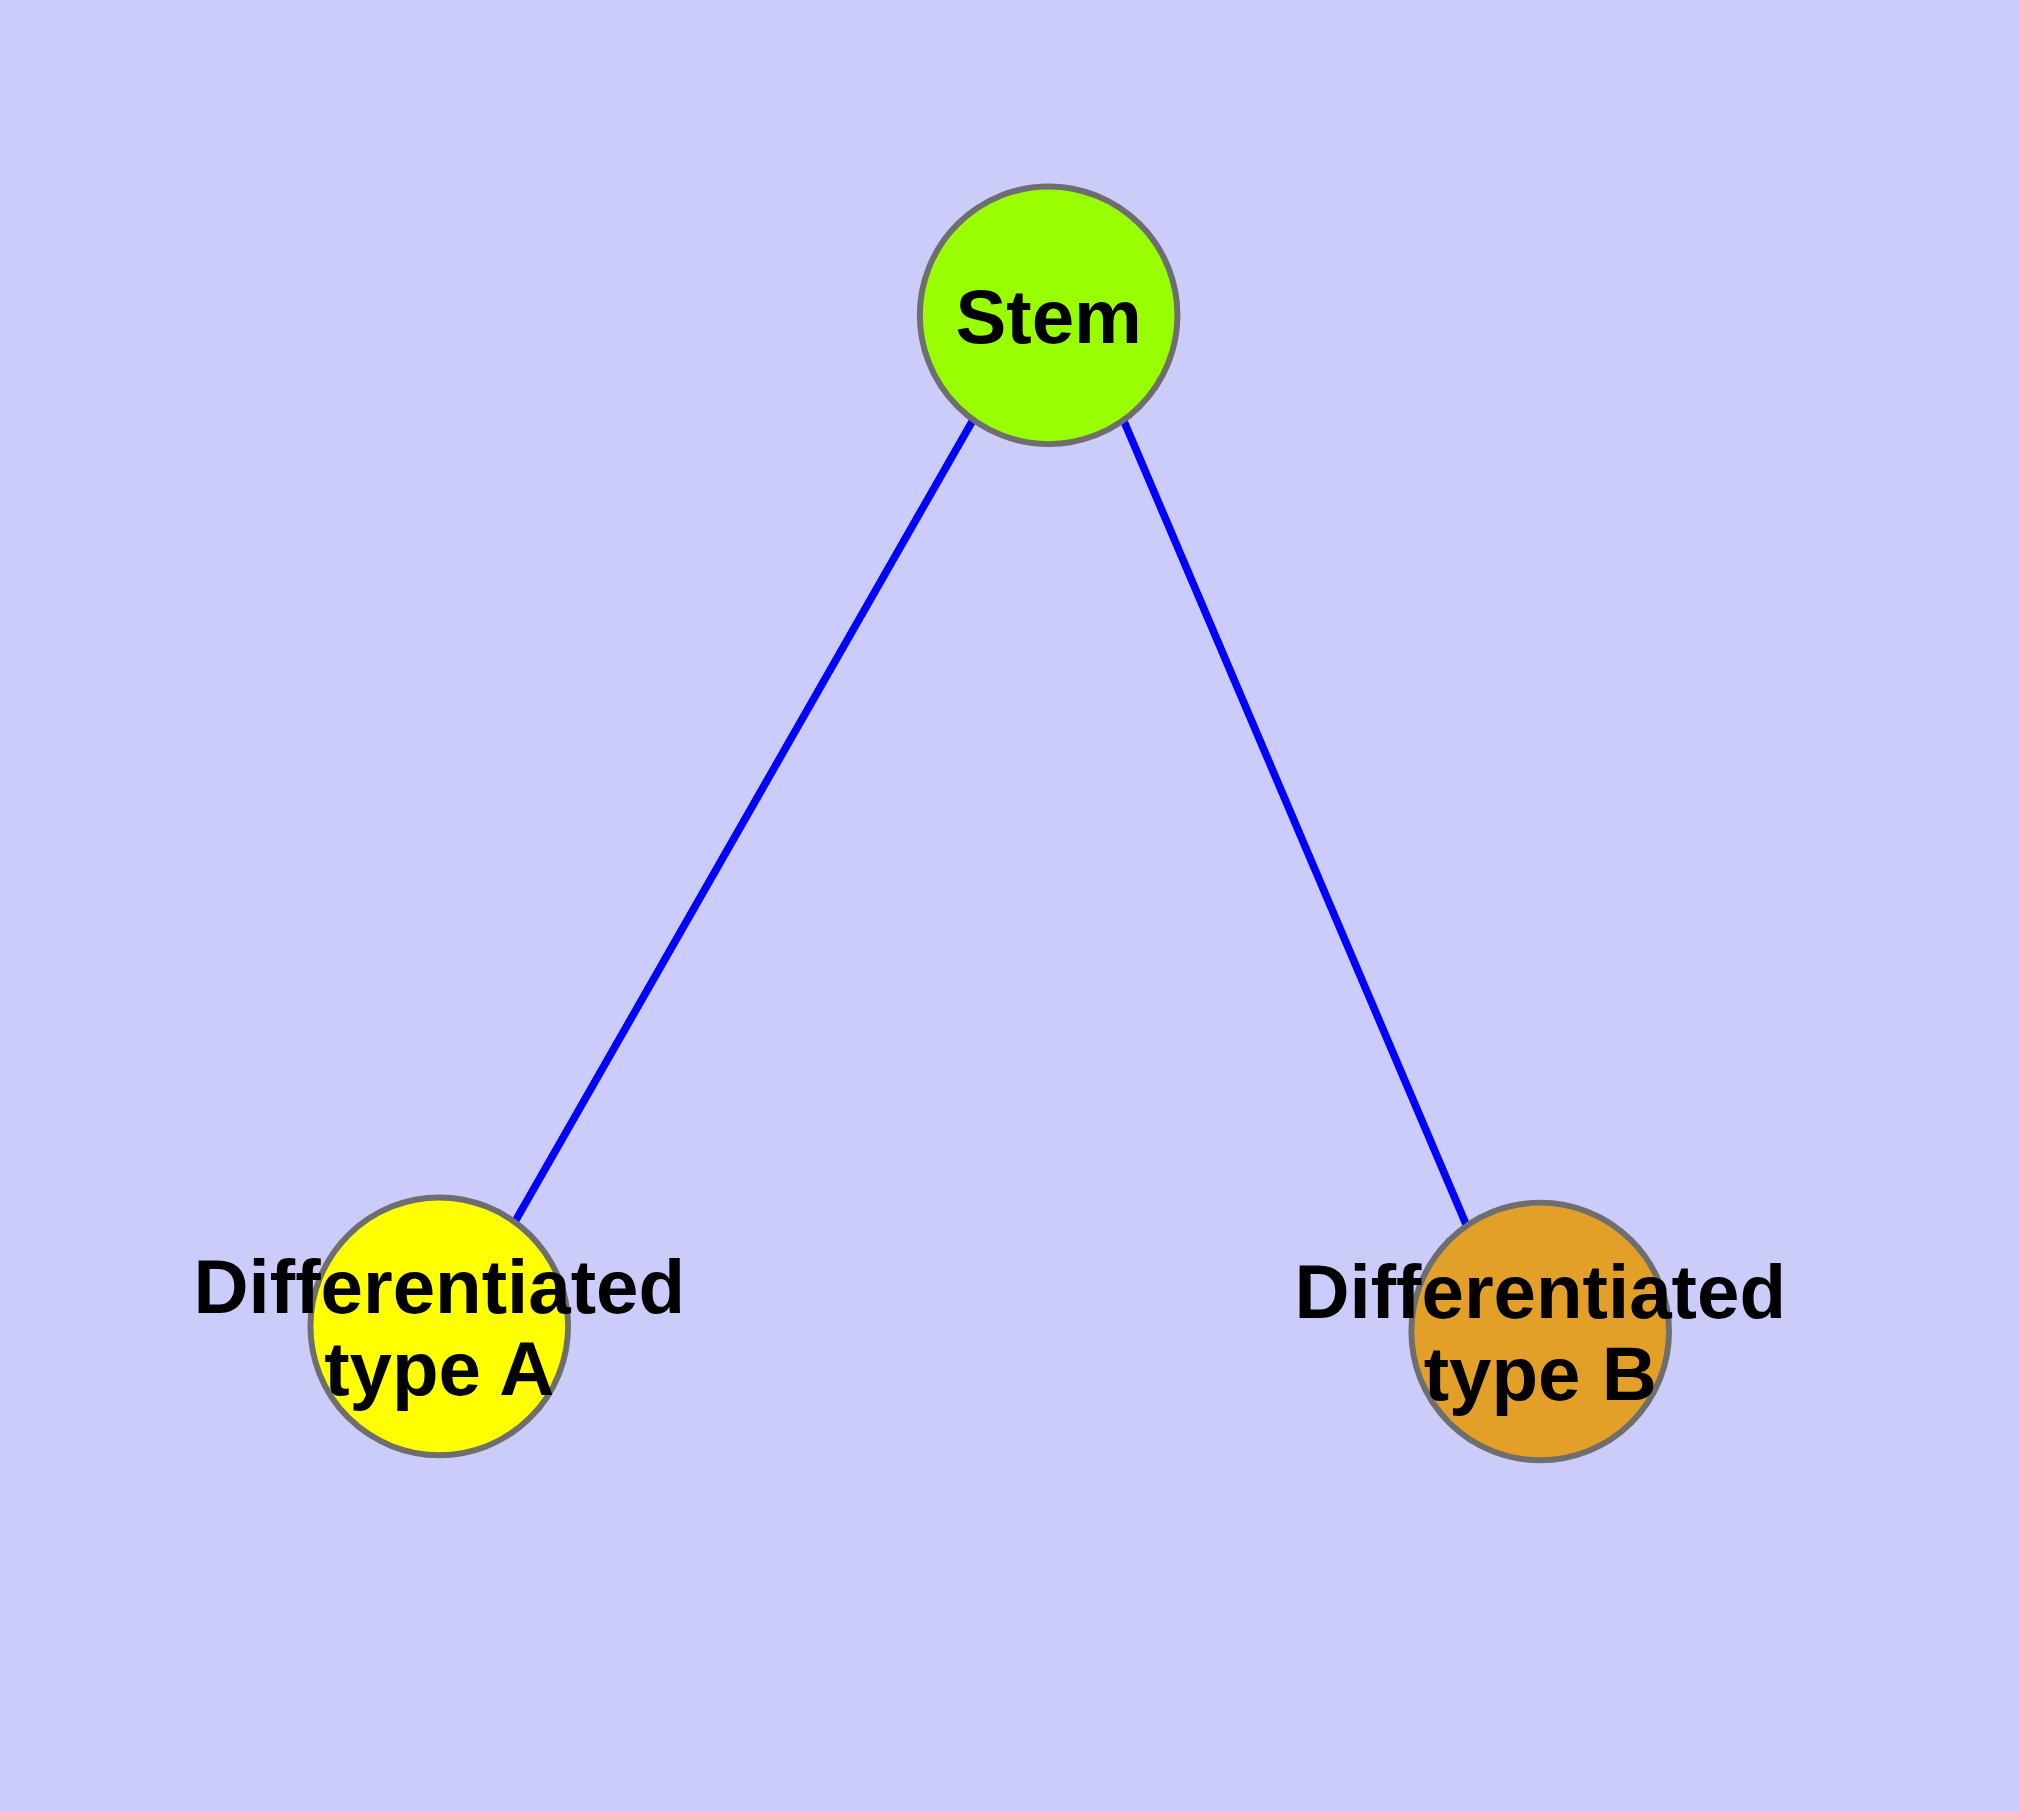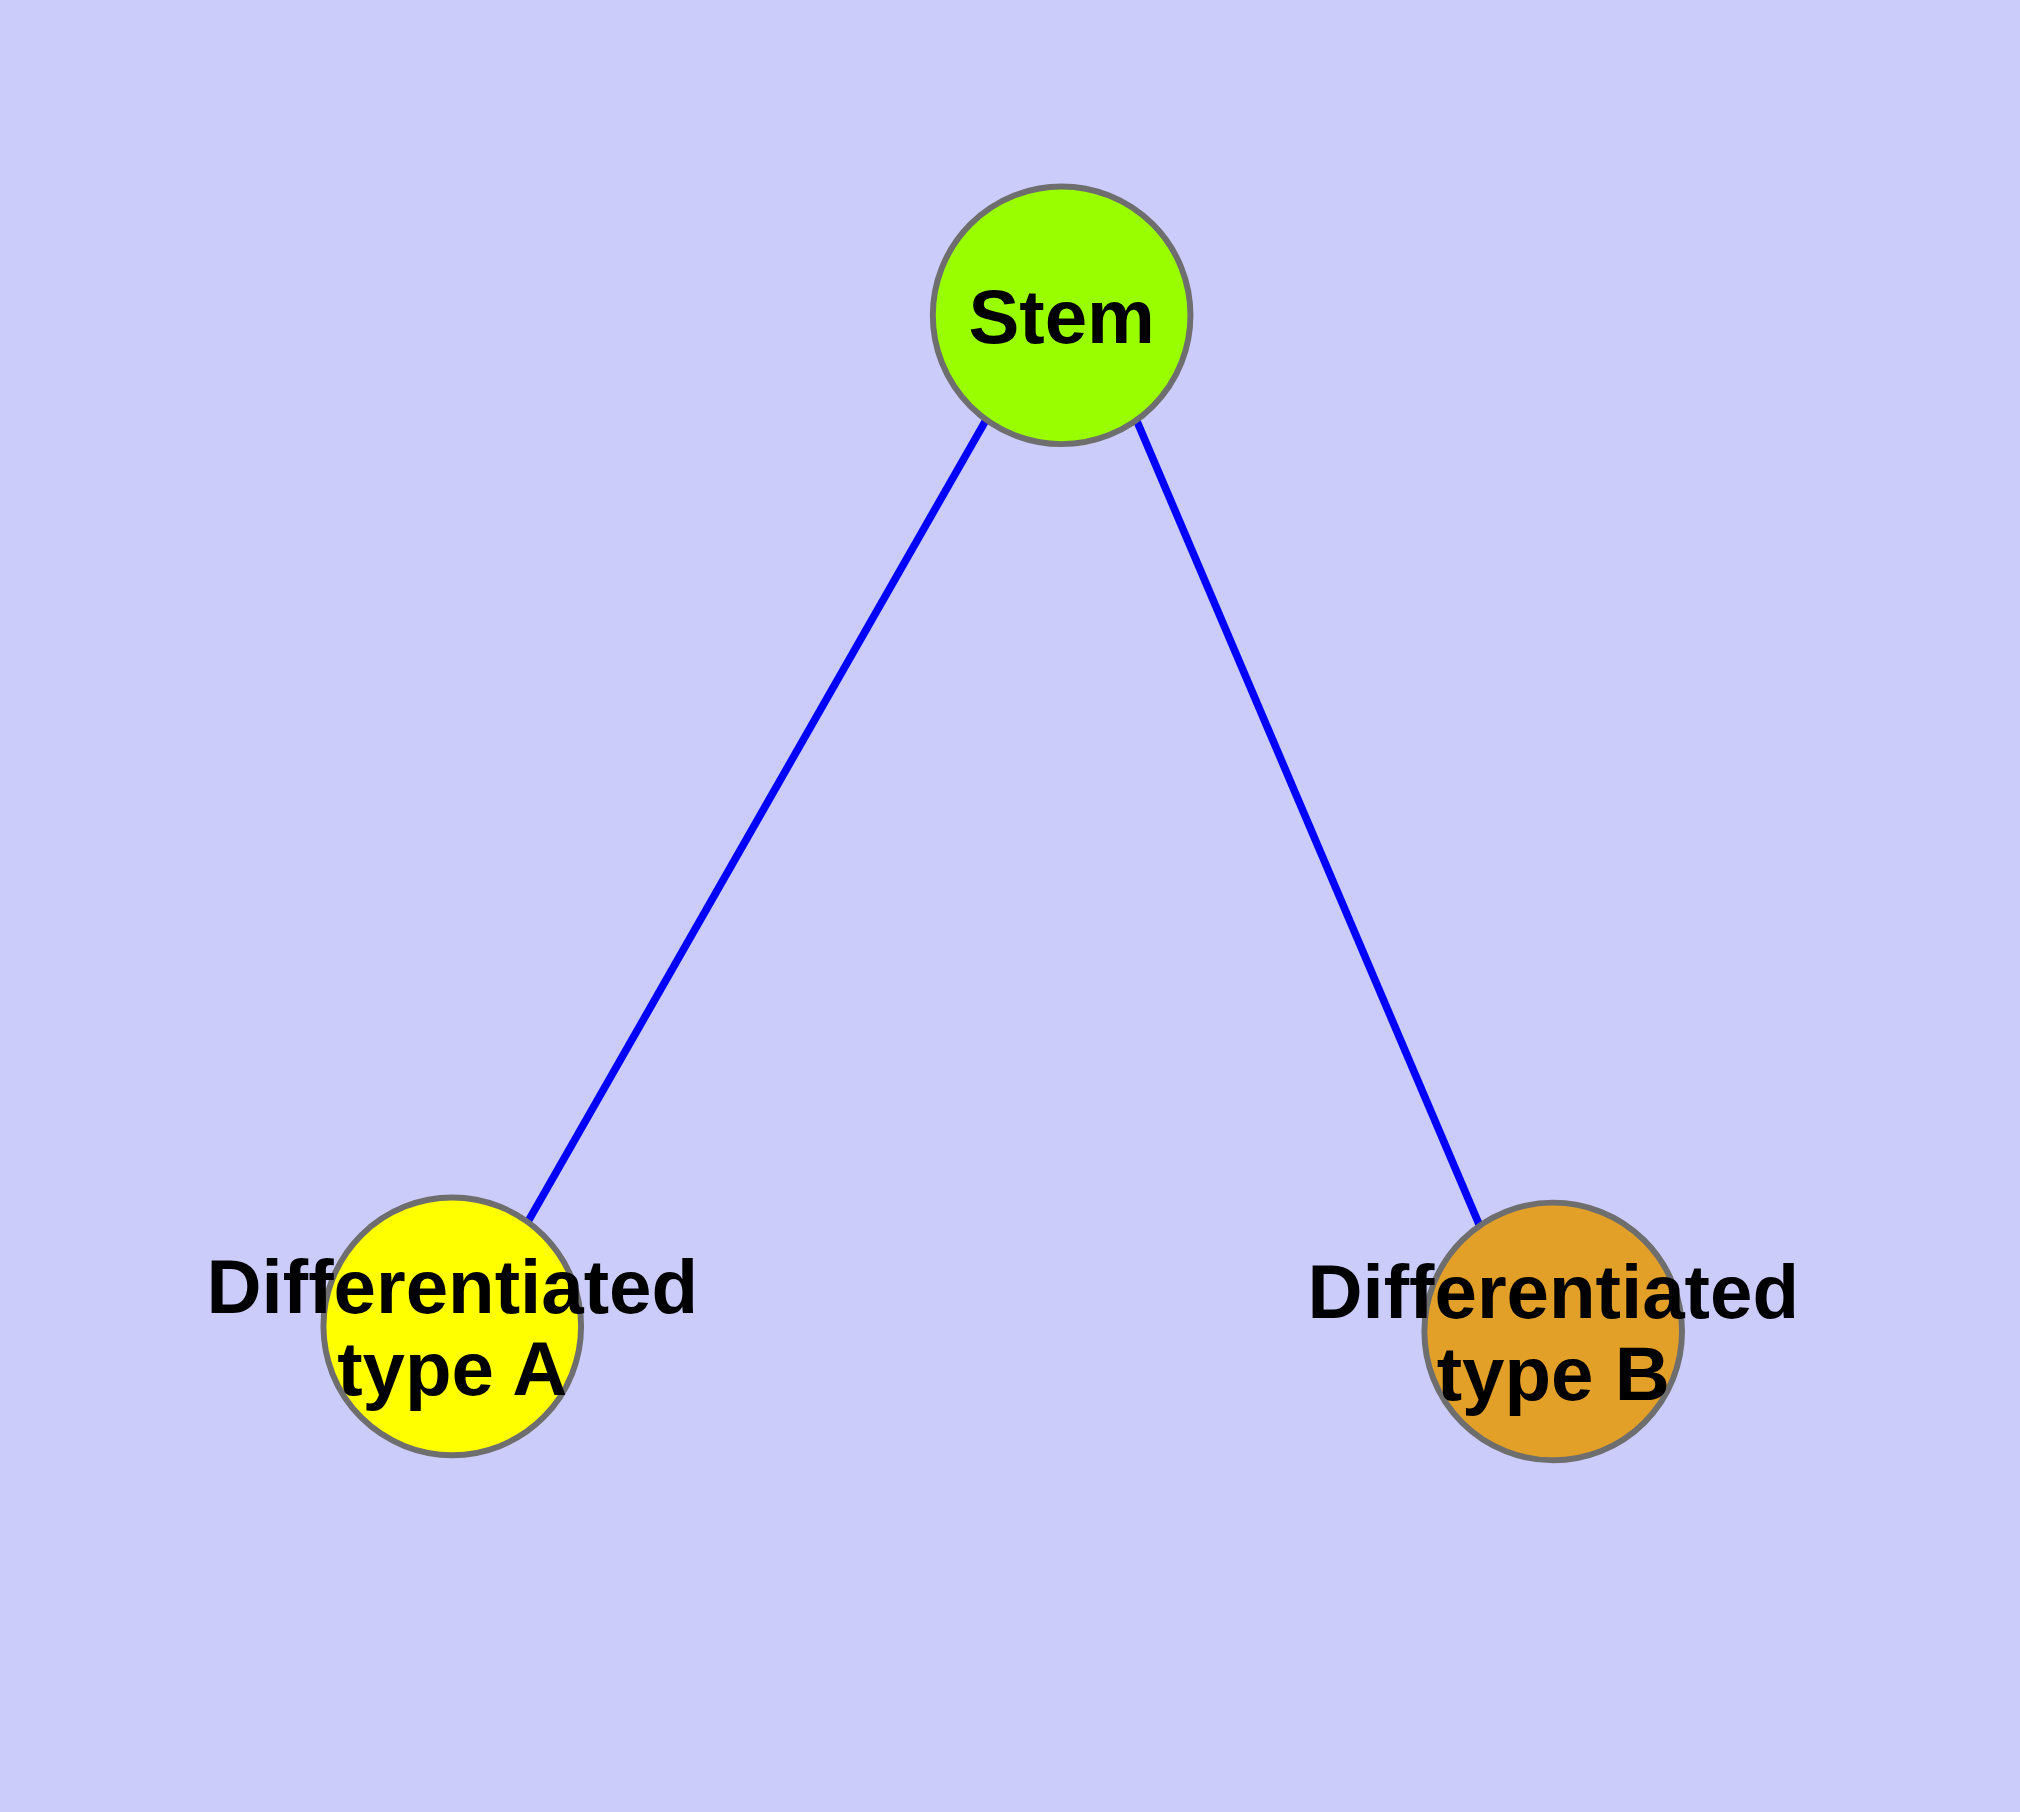--- a/index.html
+++ b/index.html
@@ -9,21 +9,20 @@
   body {
     width: 2021px;
     height: 1812px;
     overflow: hidden;
     font-family: "Liberation Sans", sans-serif;
   }
   #graph-canvas {
     position: relative;
     width: 1631px;
     height: 1812px;
-    margin-left: 13px;
   }
   #graph-svg {
     position: absolute;
     top: 0;
     left: 0;
     width: 2021px;
     height: 1812px;
     display: block;
   }
   .node-label {

